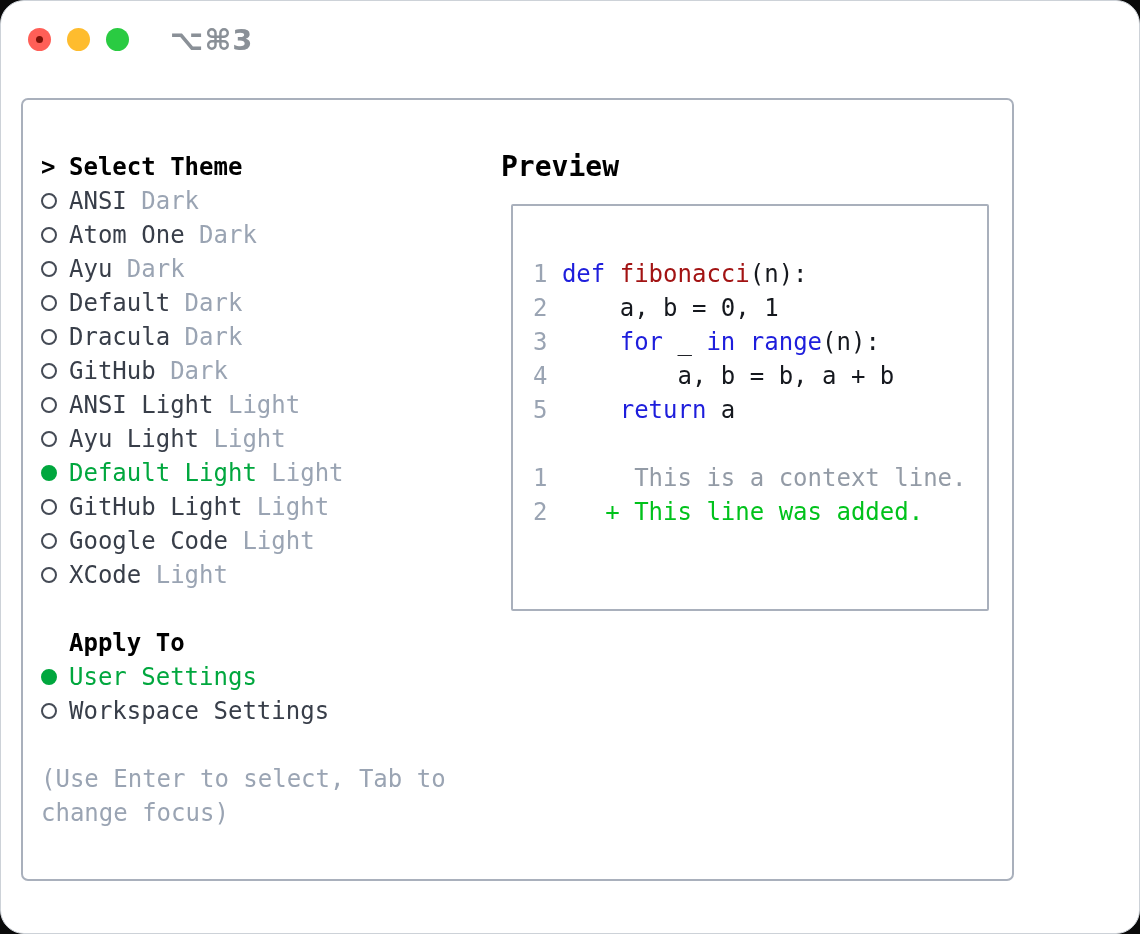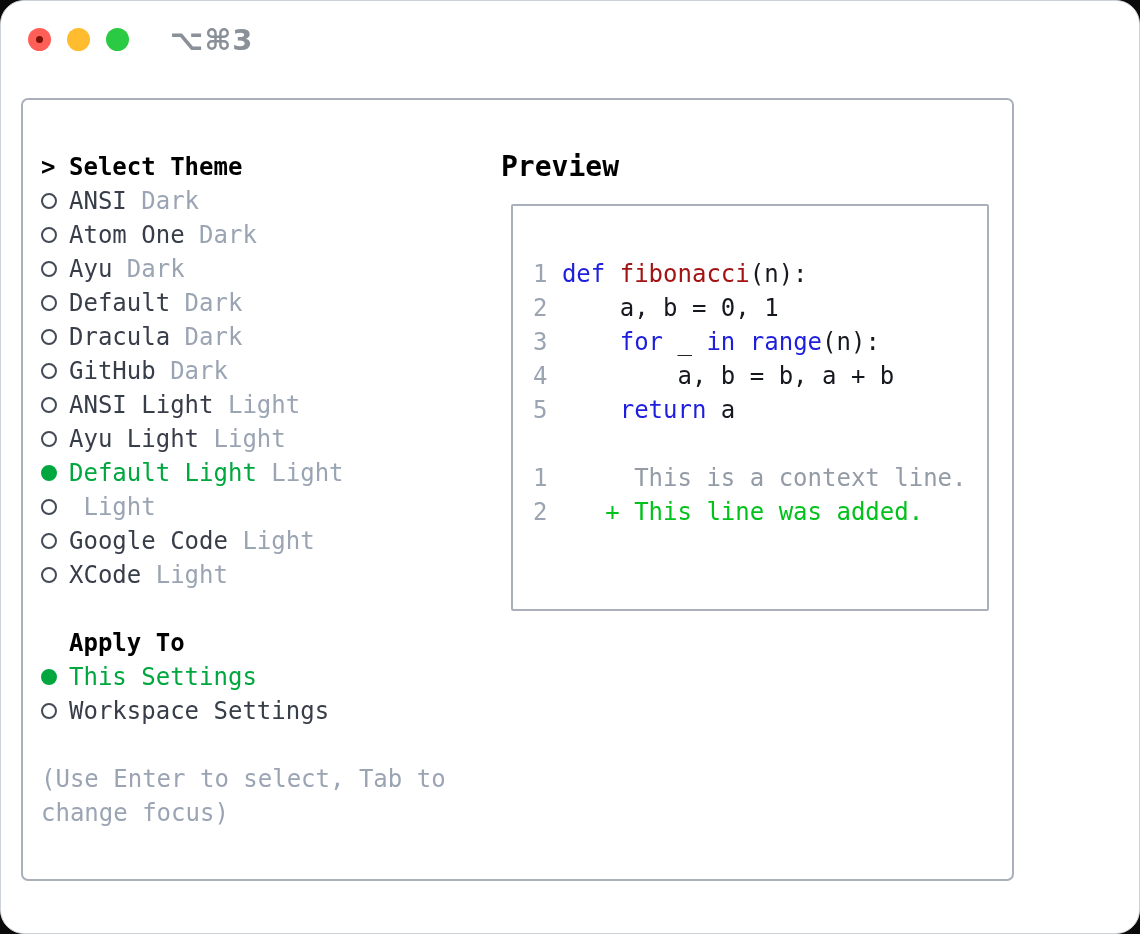--- a/index.html
+++ b/index.html
@@ -92,33 +92,33 @@
       <div id="theme-rows">
           <div class="row"><span class="marker"><span class="radio"></span></span><span class="name">ANSI</span><span class="variant"> Dark</span></div>
           <div class="row"><span class="marker"><span class="radio"></span></span><span class="name">Atom One</span><span class="variant"> Dark</span></div>
           <div class="row"><span class="marker"><span class="radio"></span></span><span class="name">Ayu</span><span class="variant"> Dark</span></div>
           <div class="row"><span class="marker"><span class="radio"></span></span><span class="name">Default</span><span class="variant"> Dark</span></div>
           <div class="row"><span class="marker"><span class="radio"></span></span><span class="name">Dracula</span><span class="variant"> Dark</span></div>
           <div class="row"><span class="marker"><span class="radio"></span></span><span class="name">GitHub</span><span class="variant"> Dark</span></div>
           <div class="row"><span class="marker"><span class="radio"></span></span><span class="name">ANSI Light</span><span class="variant"> Light</span></div>
           <div class="row"><span class="marker"><span class="radio"></span></span><span class="name">Ayu Light</span><span class="variant"> Light</span></div>
           <div class="row selected"><span class="marker"><span class="radio filled"></span></span><span class="name">Default Light</span><span class="variant"> Light</span></div>
-          <div class="row"><span class="marker"><span class="radio"></span></span><span class="variant"> Light</span></div>
+          <div class="row"><span class="marker"><span class="radio"></span></span><span class="name">GitHub Light</span><span class="variant"> Light</span></div>
           <div class="row"><span class="marker"><span class="radio"></span></span><span class="name">Google Code</span><span class="variant"> Light</span></div>
           <div class="row"><span class="marker"><span class="radio"></span></span><span class="name">XCode</span><span class="variant"> Light</span></div>
         </div>
 
       <div class="row"></div>
 
       <div class="row">
         <span class="marker"></span><span class="title">Apply To</span>
       </div>
 
       <div id="apply-rows">
-          <div class="row selected"><span class="marker"><span class="radio filled"></span></span><span class="name">This Settings</span></div>
+          <div class="row selected"><span class="marker"><span class="radio filled"></span></span><span class="name">User Settings</span></div>
           <div class="row"><span class="marker"><span class="radio"></span></span><span class="name">Workspace Settings</span></div>
         </div>
 
       <div class="row"></div>
 
       <div class="row hint">(Use Enter to select, Tab to</div>
       <div class="row hint">change focus)</div>
     </div>
 
     <div class="preview-title">Preview</div>

